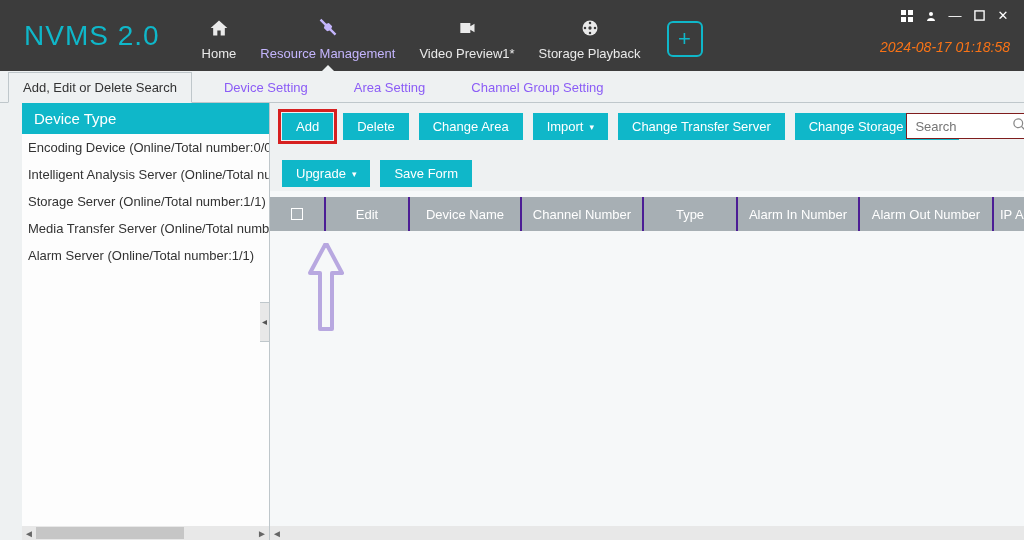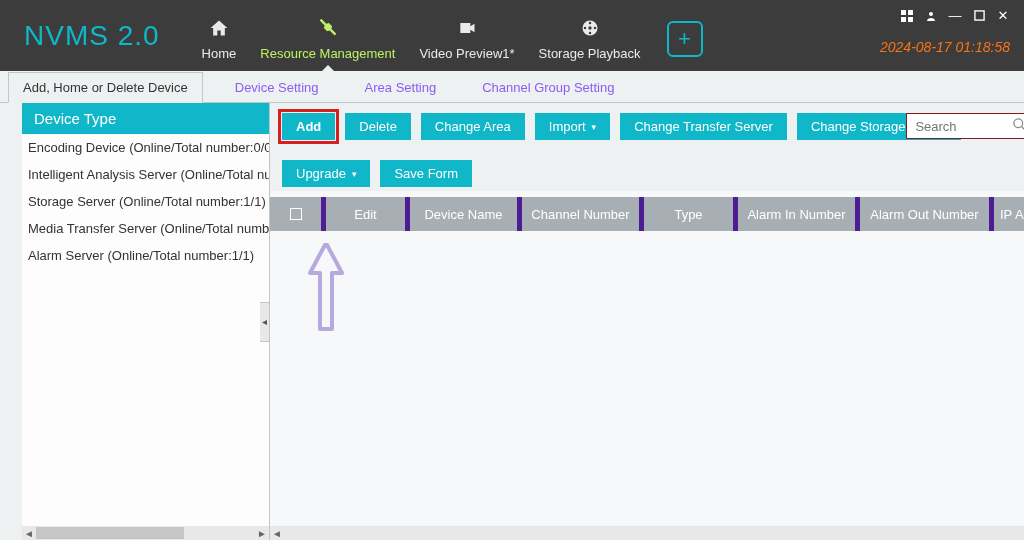--- a/index.html
+++ b/index.html
@@ -11,21 +11,21 @@
   .logo {
     color: #0fb7c9; font-size: 28px; font-weight: normal; letter-spacing: 1px;
     padding: 0 30px 0 24px;
   }
   .nav { display: flex; align-items: flex-end; height: 100%; }
   .nav-item {
     display: flex; flex-direction: column; align-items: center;
     justify-content: flex-end; padding: 0 12px 10px 12px; height: 100%;
     color: #eaeaea; cursor: pointer; position: relative;
   }
-  .nav-item.active { color: #bef264; }
+  .nav-item.active { color: #c4b5fd; }
   .nav-icon { font-size: 20px; height: 28px; display: flex; align-items: center; justify-content: center; }
   .nav-label { font-size: 13px; margin-top: 4px; }
   .nav-item.active::after {
     content: ''; position: absolute; bottom: -1px; left: 50%; transform: translateX(-50%);
     width: 0; height: 0; border-left: 7px solid transparent; border-right: 7px solid transparent;
     border-bottom: 7px solid #eef1f2;
   }
   .add-box {
     width: 36px; height: 36px; border: 2px solid #0fb7c9; border-radius: 6px;
     display: flex; align-items: center; justify-content: center; color: #0fb7c9;
@@ -70,36 +70,36 @@
   }
   .main { flex: 1; display: flex; flex-direction: column; position: relative; background:#f6f8f9;}
   .toolbar {
     padding: 10px 12px 4px 12px; display: flex; flex-wrap: wrap; gap: 10px; align-items:center;
     background:#eef1f2; position:relative;
   }
   .btn {
     background: #0fb7c9; color: #fff; border: none; padding: 6px 14px; cursor: pointer;
     font-size: 13px; position: relative; display:inline-flex; align-items:center;
   }
-  .btn.highlight { outline: 3px solid #d62020; outline-offset: 1px; font-weight: bold; }
+  .btn.highlight { outline: 3px solid #d62020; outline-offset: 1px; }
   .btn .caret { margin-left: 6px; font-size: 9px; }
   .search-wrap {
     margin-left: auto; display: flex; align-items: center; background: #fff;
     border: 1px solid #7f1d1d; padding: 3px 8px; width: 130px; position:absolute; right:12px; top:10px;
   }
   .search-wrap input {
     border: none; outline: none; flex: 1; font-size: 13px; color: #666; background:transparent; width: 90px;
   }
   .search-wrap .icon { color: #888; font-size:14px;}
   .table-head {
     display: flex; background: #a7afb4; color: #fff; height: 34px; align-items: stretch;
     margin: 6px 0 0 0;
   }
   .th {
-    display: flex; align-items: center; justify-content: center; border-right: 5px solid #4c1d95;
+    display: flex; align-items: center; justify-content: center; border-right: 2px solid #4c1d95;
     font-size: 13px; padding: 0 6px; white-space:nowrap; overflow:hidden;
   }
   .th.chk { width: 56px; justify-content:center;}
   .chkbox { width:12px; height:12px; border:1px solid #fff; display:inline-block;}
   .table-body { flex: 1; background: #f6f8f9; position:relative;}
   .annot-arrow {
     position: absolute; left: 36px; top: 12px; width: 40px; height: 90px; pointer-events:none;
   }
   .main-scroll {
     height: 14px; background: #e8e8e8; display:flex; align-items:center;
@@ -176,21 +176,21 @@
             <rect x="1" y="1" width="10" height="10"></rect>
           </svg>
       </span>
       <span>✕</span>
     </div>
     <div class="datetime">2024-08-17 01:18:58</div>
   </div>
 </div>
 
 <div class="tabs">
-  <div class="tab active">Add, Home or Delete Device</div>
+  <div class="tab active">Add, Edit or Delete Search</div>
   <div class="tab">Device Setting</div>
   <div class="tab">Area Setting</div>
   <div class="tab">Channel Group Setting</div>
 </div>
 
 <div class="body">
   <div class="sidebar">
     <div class="sidebar-header">Device Type</div>
     <div class="sidebar-items">
       <div class="sidebar-item">Encoding Device (Online/Total number:0/0)</div>

